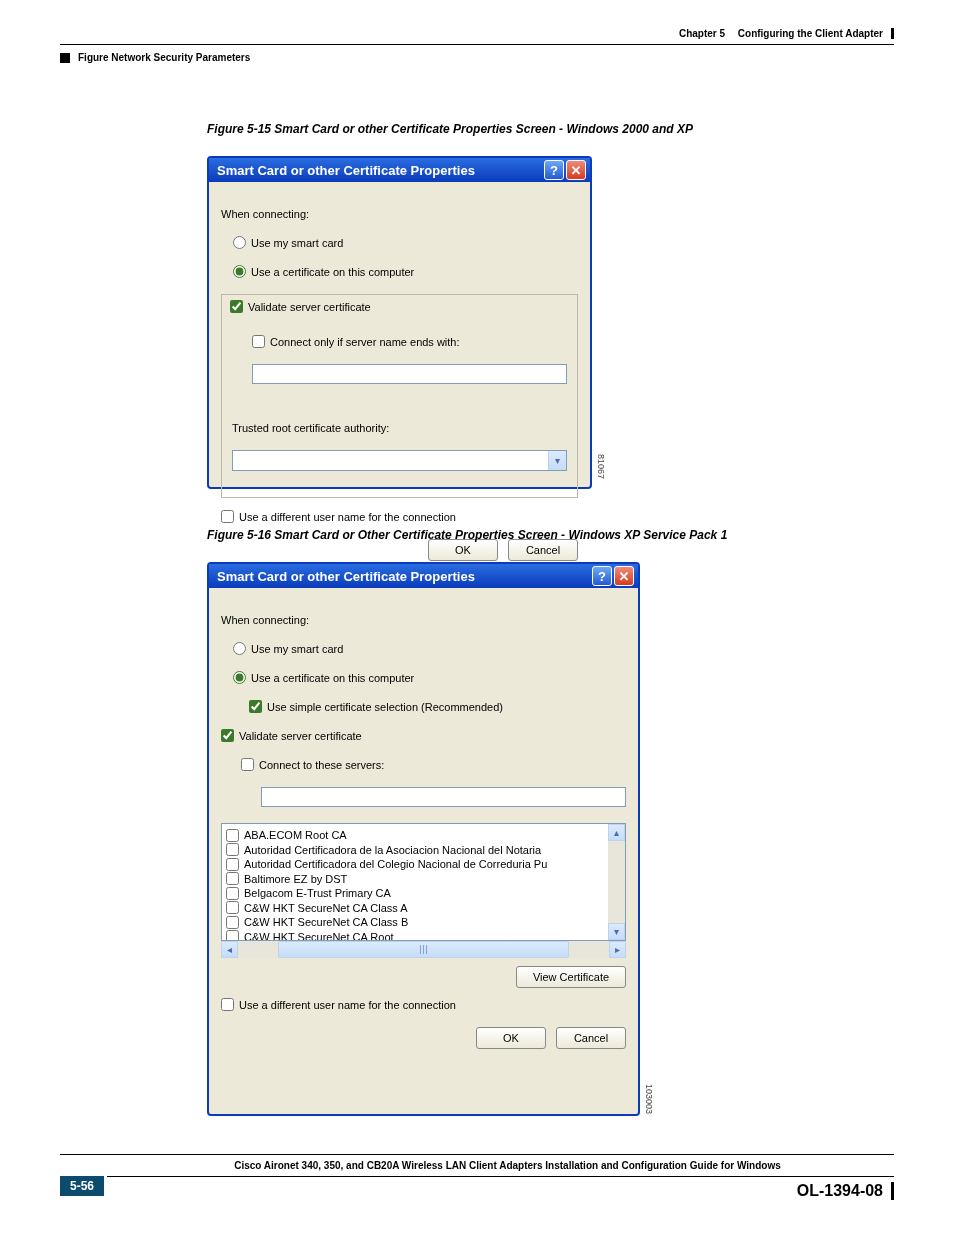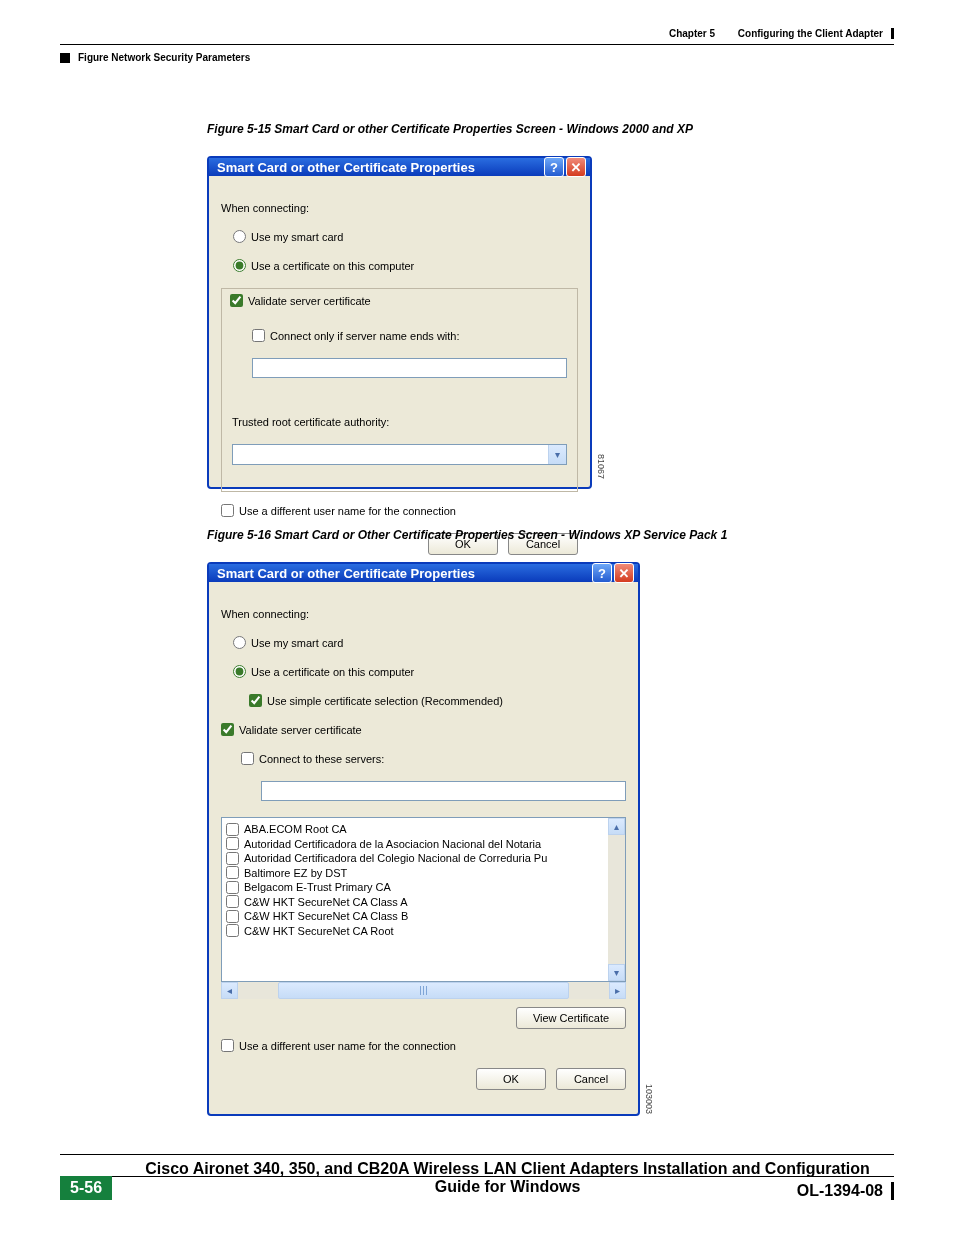--- a/index.html
+++ b/index.html
@@ -11,21 +11,21 @@
     position: relative;
     color: #000;
   }
   .header {
     position: absolute;
     top: 28px; right: 60px;
     font-size: 10px; font-weight: bold;
     padding-right: 8px;
     border-right: 3px solid #000;
   }
-  .header .chap { margin-right: 20px; }
+  .header .chap { margin-right: 10px; }
   .hdr-rule {
     position: absolute; top: 44px; left: 60px; right: 60px;
     border-top: 1px solid #000;
   }
   .section-label {
     position: absolute; top: 52px; left: 78px;
     font-size: 10px; font-weight: bold;
     padding-left: 0;
   }
   .black-box-top {
@@ -42,21 +42,21 @@
   .dlg {
     position: absolute;
     background: #ece9d8;
     border: 2px solid #0a3bbb;
     border-radius: 4px;
   }
   .dlg1 { top: 156px; left: 207px; width: 385px; height: 333px; }
   .dlg2 { top: 562px; left: 207px; width: 433px; height: 554px; }
 
   .titlebar {
-    height: 18px;
+    height: 24px;
     background: linear-gradient(to bottom, #2a6de0, #0a3bbb);
     color: #fff;
     font-family: "Trebuchet MS", Tahoma, sans-serif;
     font-size: 13px; font-weight: bold;
     display: flex; align-items: center; justify-content: space-between;
     padding: 0 4px 0 8px;
   }
   .titlebar .tbtns { display: flex; gap: 2px; }
   .tbtn {
     width: 20px; height: 20px;
@@ -105,21 +105,21 @@
     min-width: 70px; height: 22px;
     border: 1px solid #888; border-radius: 3px;
     background: linear-gradient(#fff,#ece9d8);
     font-family: Tahoma, sans-serif; font-size: 11px;
     display: flex; align-items: center; justify-content: center;
   }
   .btn.wide { min-width: 110px; }
 
   .listbox {
     border: 1px solid #7f9db9; background: #fff;
-    height: 165px; width: 100%;
+    height: 118px; width: 100%;
     display: flex;
   }
   .listbox .items {
     flex: 1; overflow: hidden; padding: 3px 4px;
   }
   .listbox .items .row { margin: 1.5px 0; }
   .vscroll {
     width: 17px; background: #e8e6da;
     display: flex; flex-direction: column; justify-content: space-between;
   }
@@ -140,24 +140,24 @@
   }
   .sn1 { top: 454px; left: 596px; }
   .sn2 { top: 1084px; left: 644px; }
 
   .footer-rule {
     position: absolute; left: 60px; right: 60px; top: 1154px;
     border-top: 1px solid #000;
   }
   .footer-title {
     position: absolute; top: 1160px; left: 133px; right: 72px;
-    font-size: 16px; font-weight: bold; text-align: center;
+    font-size: 10px; font-weight: bold; text-align: center;
   }
   .page-badge-wrap { position:absolute; top:1176px; left:60px; display:flex; align-items:center;}
-  .page-badge2 { background:#15803d;color:#fff;font-size:16px;font-weight:bold;padding:3px 10px;}
+  .page-badge2 { background:#0c4a6e;color:#fff;font-size:12px;font-weight:bold;padding:3px 10px;}
   .ol {
     position: absolute; top: 1182px; right: 60px;
     font-size: 16px; font-weight: bold;
     border-right: 3px solid #000; padding-right: 8px;
   }
   .footer-rule2{
     position:absolute; left:107px; right:60px; top:1176px; border-top:1px solid #000;
   }
 </style>
 </head>

